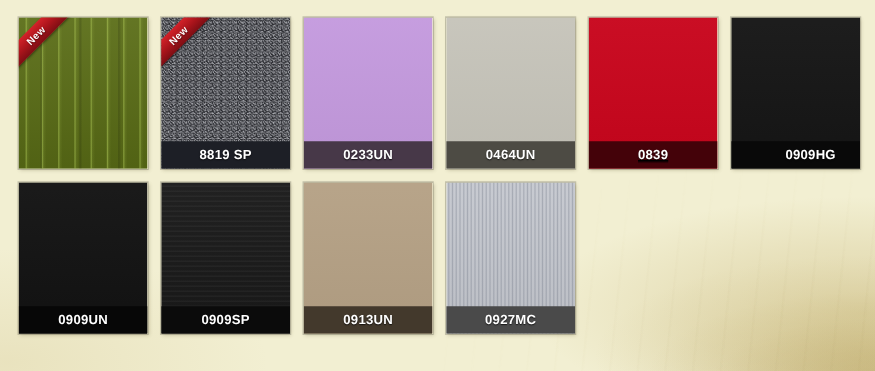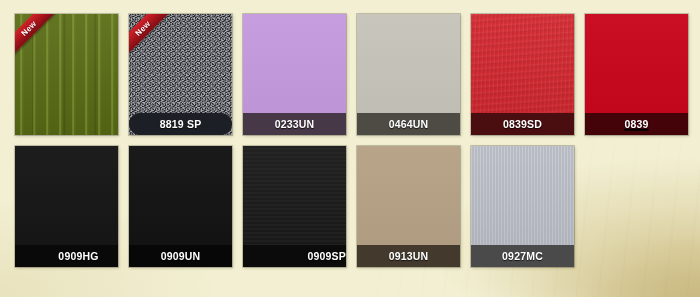--- a/index.html
+++ b/index.html
@@ -197,63 +197,57 @@
         <div class="swatch-surface tex-stripe-v-green" style="background-color: rgb(90, 109, 22);"></div>
         <div class="new-ribbon">
           <span class="ribbon-text">New</span>
         </div>
       </div>
       <div class="swatch">
         <div class="swatch-surface tex-speckle" style="background-color: rgb(87, 90, 103);"></div>
         <div class="new-ribbon">
           <span class="ribbon-text">New</span>
         </div>
-        <div class="label-band" style="background-color: rgb(29, 31, 38); border-radius: 11px;">
+        <div class="label-band" style="background-color: rgb(29, 31, 38);">
           <span class="label-text">8819 SP</span>
         </div>
       </div>
       <div class="swatch">
         <div class="swatch-surface tex-flat" style="background-color: rgb(196, 154, 222);"></div>
         <div class="label-band" style="background-color: rgb(71, 56, 72);">
           <span class="label-text">0233UN</span>
         </div>
       </div>
       <div class="swatch">
         <div class="swatch-surface tex-flat" style="background-color: rgb(198, 196, 186);"></div>
         <div class="label-band" style="background-color: rgb(77, 75, 68);">
           <span class="label-text">0464UN</span>
         </div>
       </div>
       <div class="swatch">
-        <div class="swatch-surface tex-crosshatch-red" style="background-color: rgb(216, 38, 46);"></div>
-        <div class="label-band" style="background-color: rgb(74, 13, 16);">
-          <span class="label-text">0839SD</span>
-        </div>
-      </div>
-      <div class="swatch">
         <div class="swatch-surface tex-flat" style="background-color: rgb(200, 5, 28);"></div>
         <div class="label-band" style="background-color: rgb(68, 2, 9); text-decoration: underline;">
           <span class="label-text">0839</span>
         </div>
       </div>
       <div class="swatch">
         <div class="swatch-surface tex-flat" style="background-color: rgb(21, 21, 21);"></div>
         <div class="label-band" style="background-color: rgb(9, 9, 9); padding-left: 24px;">
           <span class="label-text">0909HG</span>
         </div>
       </div>
       <div class="swatch">
         <div class="swatch-surface tex-flat" style="background-color: rgb(18, 18, 18);"></div>
         <div class="label-band" style="background-color: rgb(7, 7, 7);">
           <span class="label-text">0909UN</span>
         </div>
       </div>
       <div class="swatch">
         <div class="swatch-surface tex-stripe-h-dark" style="background-color: rgb(26, 26, 26);"></div>
-        <div class="label-band" style="background-color: rgb(11, 11, 11); justify-content: flex-end;">
+        <div class="label-band" style="background-color: rgb(11, 11, 11);">
           <span class="label-text">0909SP</span>
         </div>
       </div>
       <div class="swatch">
         <div class="swatch-surface tex-flat" style="background-color: rgb(181, 161, 133);"></div>
         <div class="label-band" style="background-color: rgb(67, 57, 44);">
           <span class="label-text">0913UN</span>
         </div>
       </div>
       <div class="swatch">

